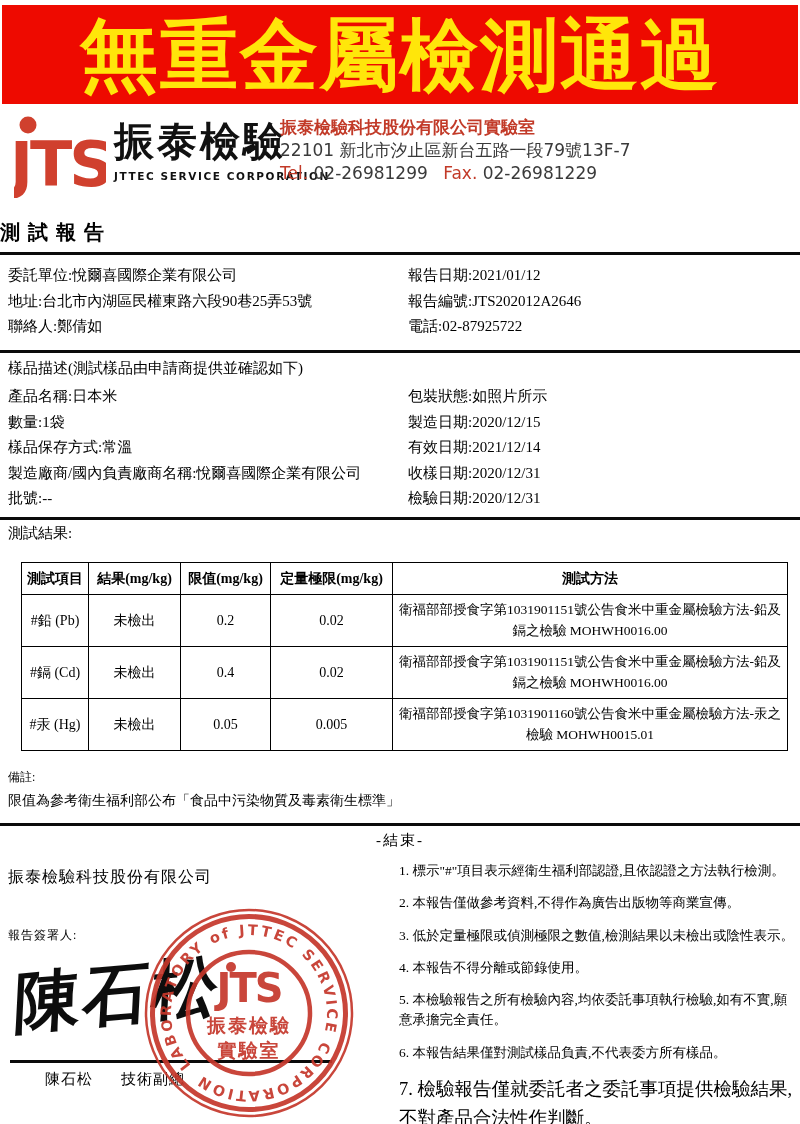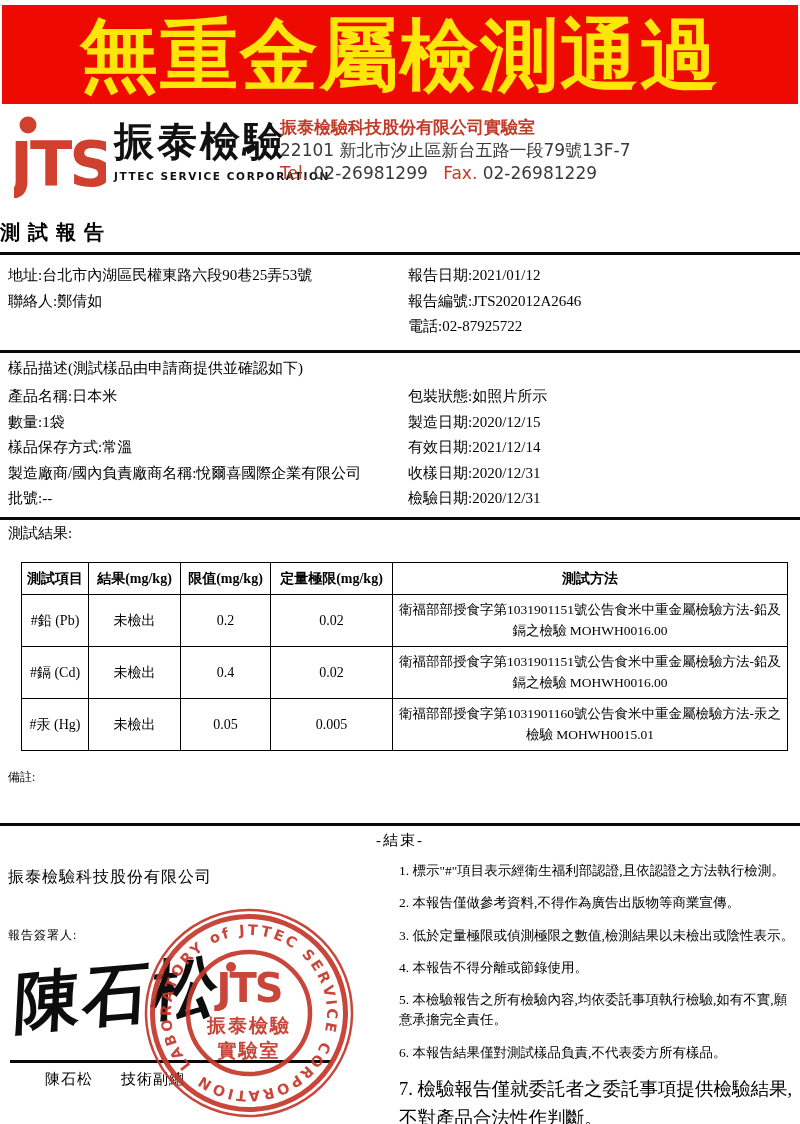--- a/index.html
+++ b/index.html
@@ -112,20 +112,21 @@
         <span>02-26981229</span>
       </div>
     </div>
   </div>
 
   <div class="report-title">測試報告</div>
 
   <div class="rule rule-1"></div>
 
   <div class="col client-left">
+    <div class="kv"><span>委託單位:</span><span>悅爾喜國際企業有限公司</span></div>
     <div class="kv"><span>地址:</span><span>台北市內湖區民權東路六段90巷25弄53號</span></div>
     <div class="kv"><span>聯絡人:</span><span>鄭倩如</span></div>
   </div>
   <div class="col client-right">
     <div class="kv"><span>報告日期:</span><span>2021/01/12</span></div>
     <div class="kv"><span>報告編號:</span><span>JTS202012A2646</span></div>
     <div class="kv"><span>電話:</span><span>02-87925722</span></div>
   </div>
 
   <div class="rule rule-2"></div>
@@ -185,20 +186,21 @@
         <td>#汞 (Hg)</td>
         <td>未檢出</td>
         <td>0.05</td>
         <td>0.005</td>
         <td class="method-cell">衛福部部授食字第1031901160號公告食米中重金屬檢驗方法-汞之檢驗 MOHWH0015.01</td>
       </tr>
     </tbody>
   </table>
 
   <div class="notes-label">備註:</div>
+  <div class="notes-text">限值為參考衛生福利部公布「食品中污染物質及毒素衛生標準」</div>
 
   <div class="rule rule-4"></div>
 
   <div class="end-marker">-結束-</div>
   <div class="footer-company">振泰檢驗科技股份有限公司</div>
   <div class="signer-label">報告簽署人:</div>
 
   <div class="signature-script">陳石松</div>
   <div class="signature-line"></div>
   <div class="signer-printed">

